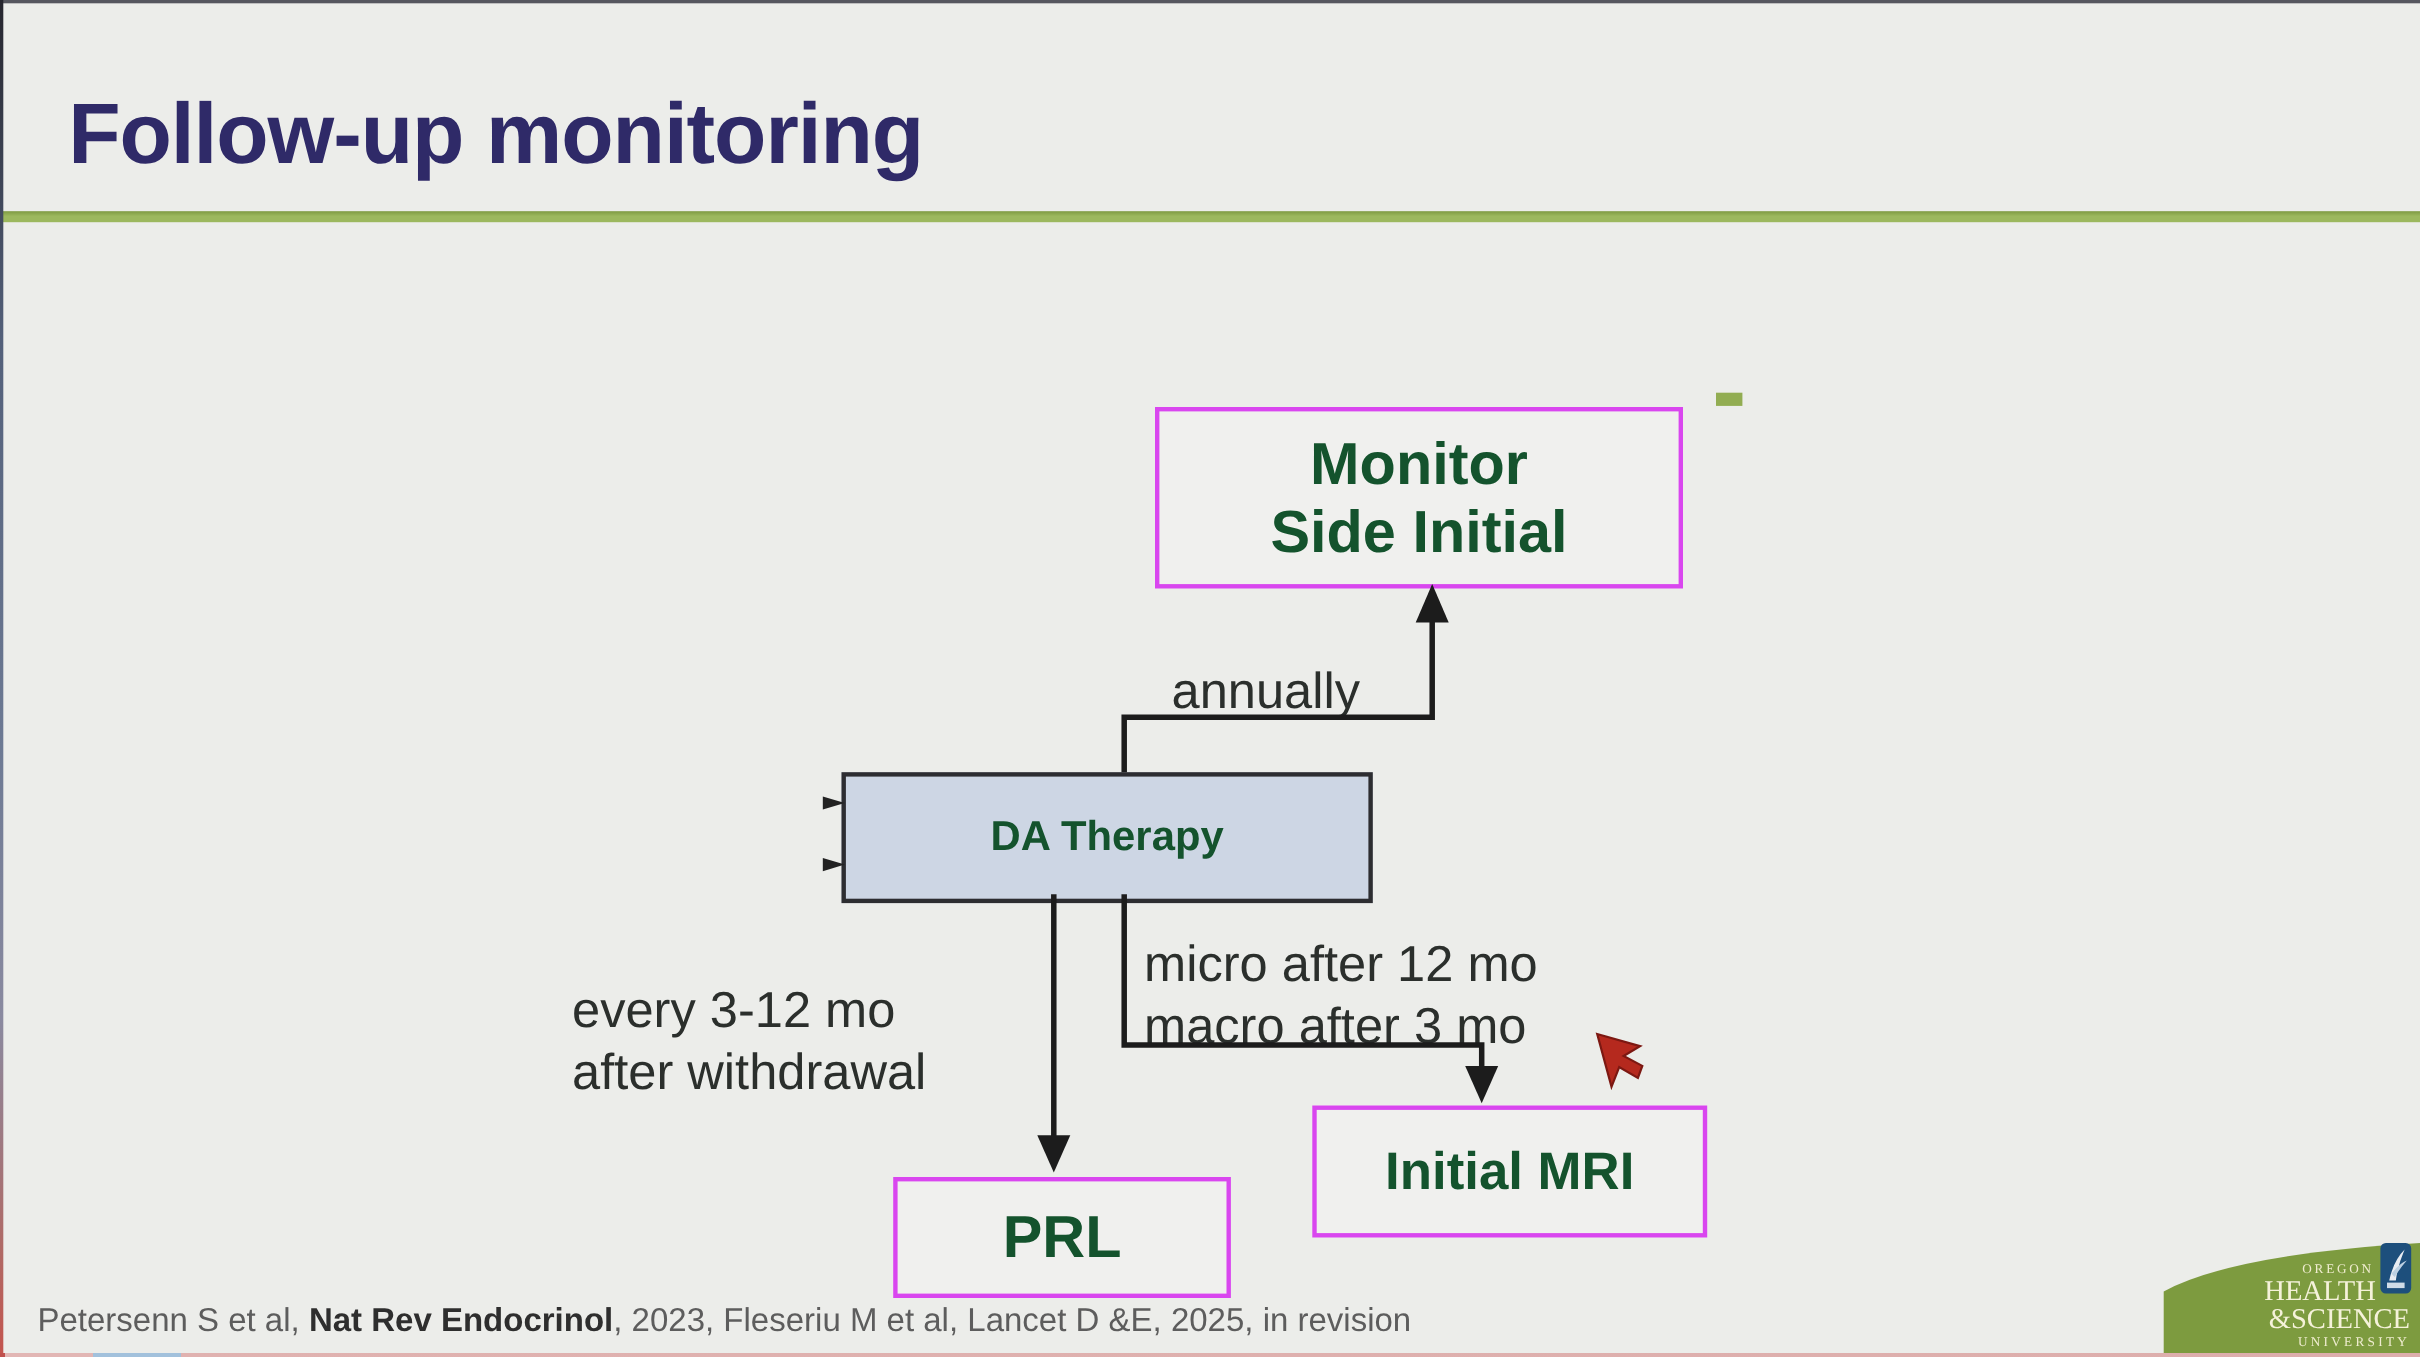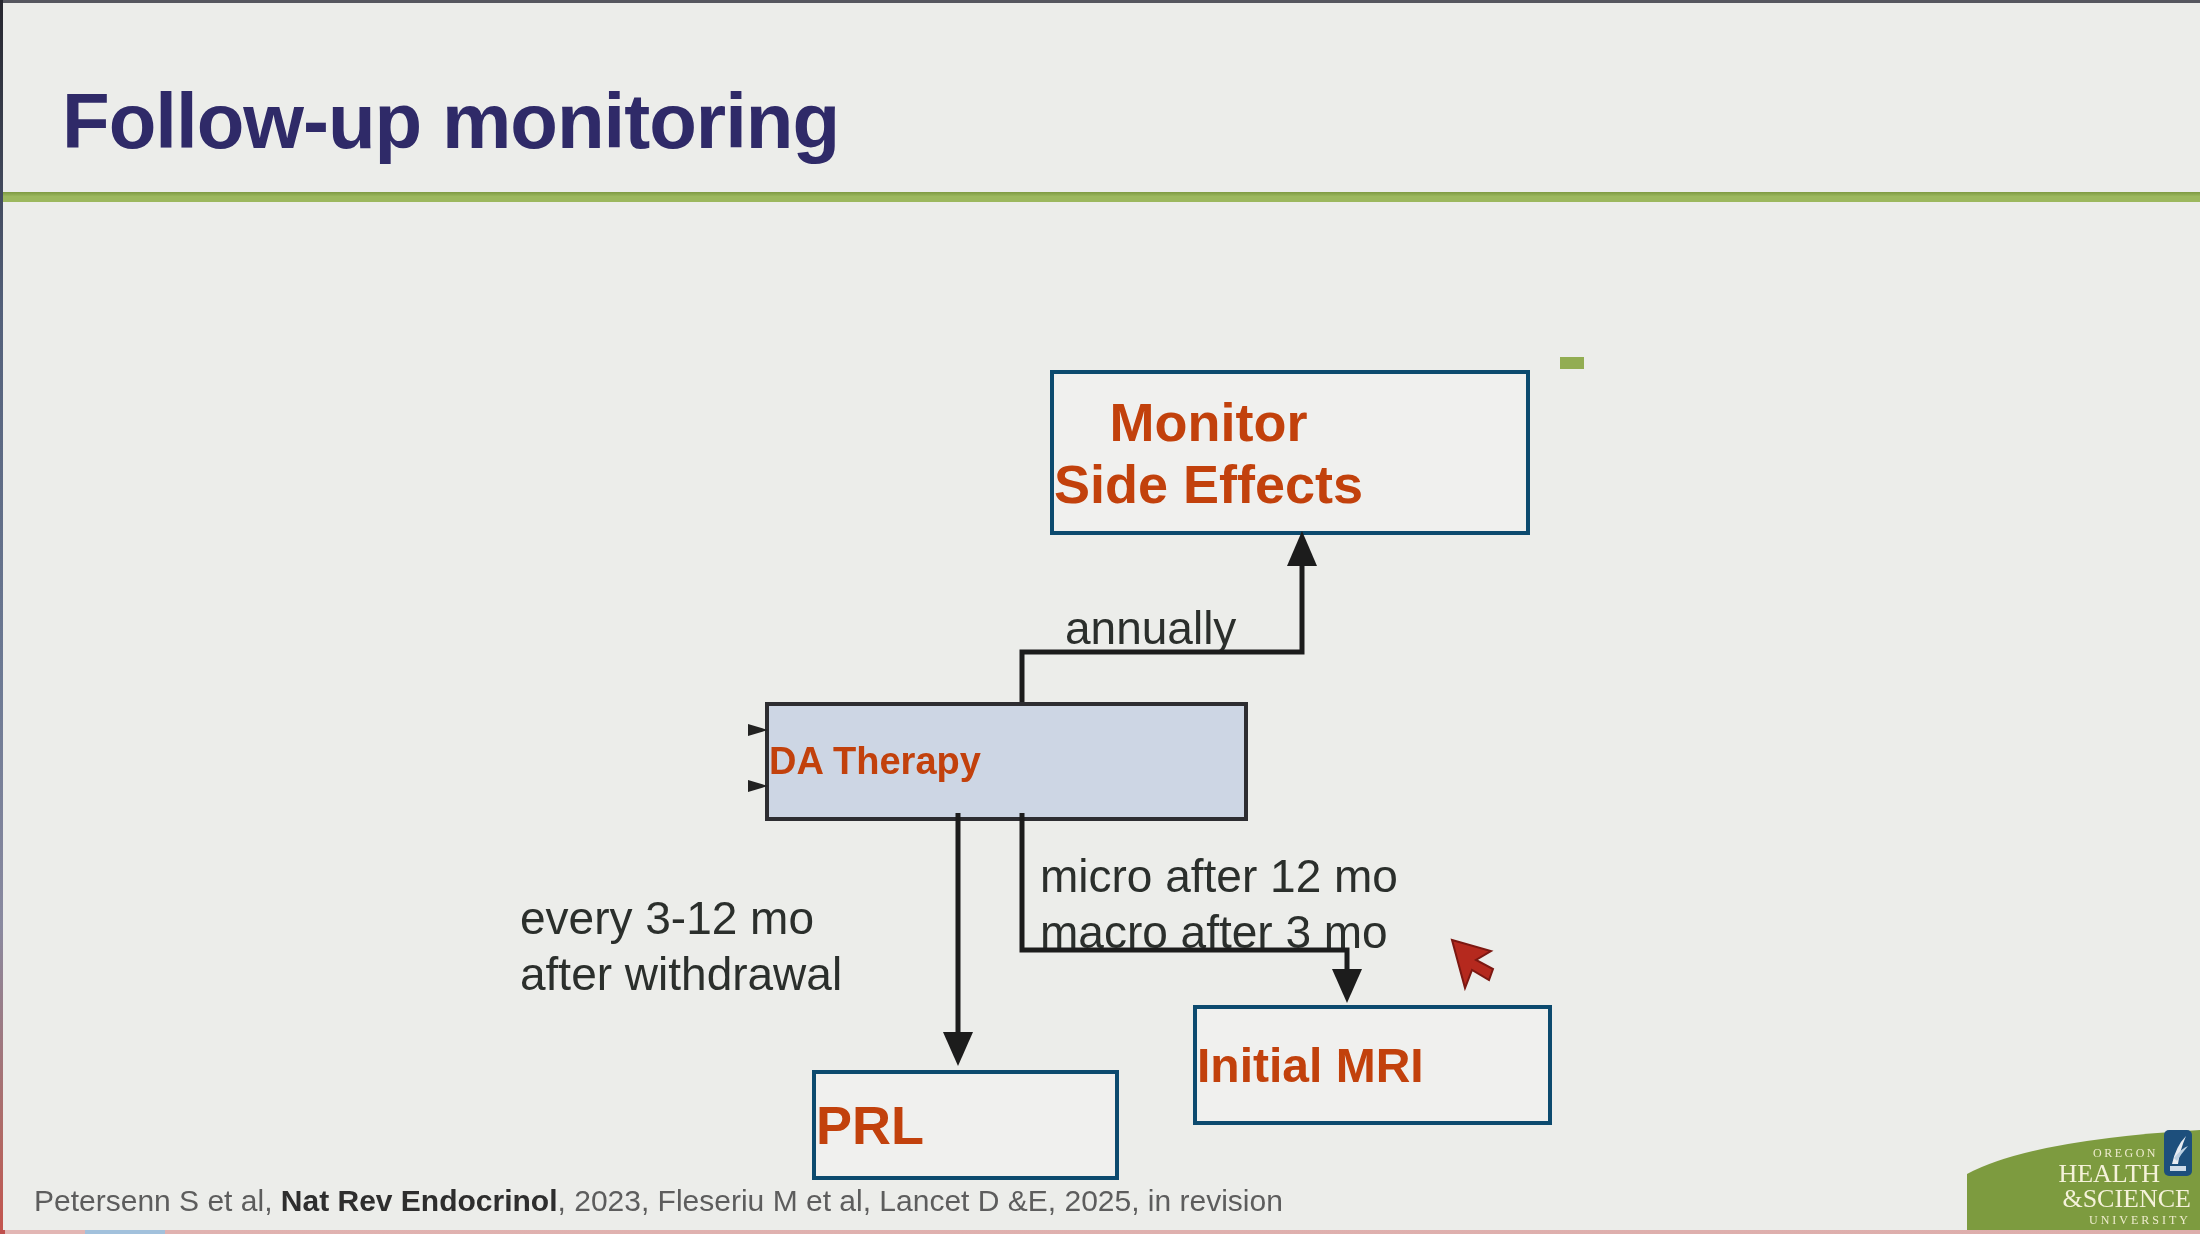--- a/index.html
+++ b/index.html
@@ -19,23 +19,23 @@
   .page-title{
     position:absolute;left:62px;top:76px;
     font-size:78px;font-weight:bold;color:#2f2a68;
     letter-spacing:-1px;white-space:nowrap;
   }
   .title-rule{
     position:absolute;left:0;top:192px;width:100%;height:10px;
     background:linear-gradient(180deg,#7e9a42 0%,#9cb85e 45%,#9cb85e 100%);
   }
   .node{
-    position:absolute;border:4px solid #0c4a6e;background:#f0f0ee;
-    display:flex;align-items:center;
-    text-align:center;color:#c2410c;font-weight:bold;
+    position:absolute;border:4px solid #d946ef;background:#f0f0ee;
+    display:flex;align-items:center;justify-content:center;
+    text-align:center;color:#14532d;font-weight:bold;
   }
   .node-monitor{left:1050px;top:370px;width:472px;height:157px;font-size:54px;line-height:62px;}
   .node-da{left:765px;top:702px;width:475px;height:111px;font-size:38px;background:#cdd6e4;border-color:#2d2d31;}
   .node-prl{left:812px;top:1070px;width:299px;height:102px;font-size:54px;}
   .node-mri{left:1173px;top:1005px;width:351px;height:112px;font-size:48px;margin-left:20px;}
   .flow-label{
     position:absolute;color:#2b2f2c;font-size:46px;line-height:56px;white-space:nowrap;margin-top:28px;
   }
   .lbl-annually{left:1065px;top:572px;}
   .lbl-withdrawal{left:520px;top:862px;width:425px;text-align:left;}
@@ -53,21 +53,21 @@
 <body>
 
 <div class="slide">
 
   <div class="page-title">Follow-up monitoring</div>
   <div class="title-rule"></div>
 
   <div class="node node-monitor">
     <div>
       <div>Monitor</div>
-      <div>Side Effects</div>
+      <div>Side Initial</div>
     </div>
   </div>
 
   <div class="node node-da">
     <span>DA Therapy</span>
   </div>
 
   <div class="node node-prl">
     <span>PRL</span>
   </div>

